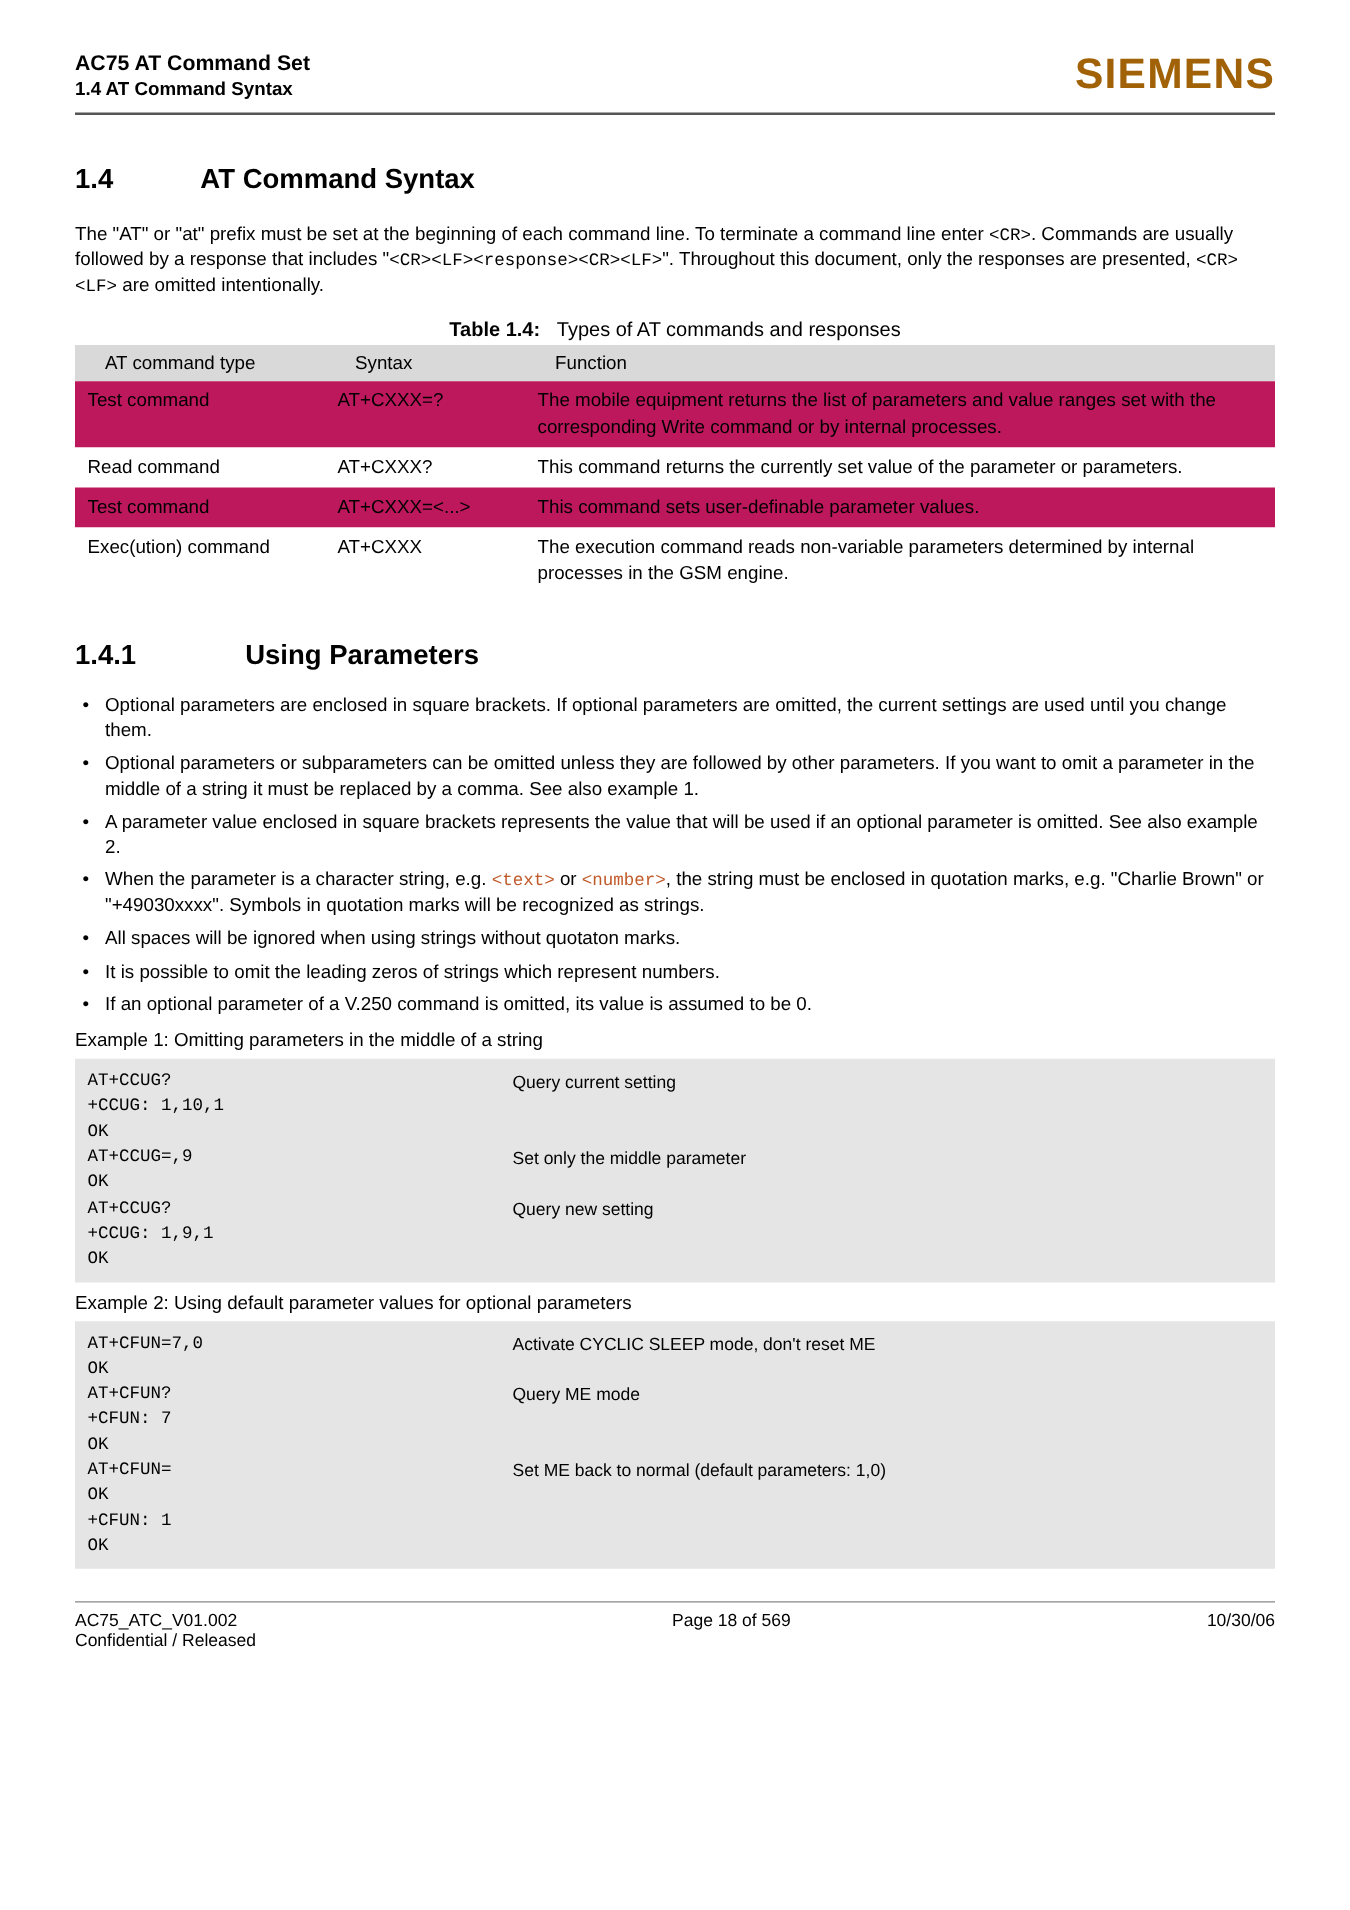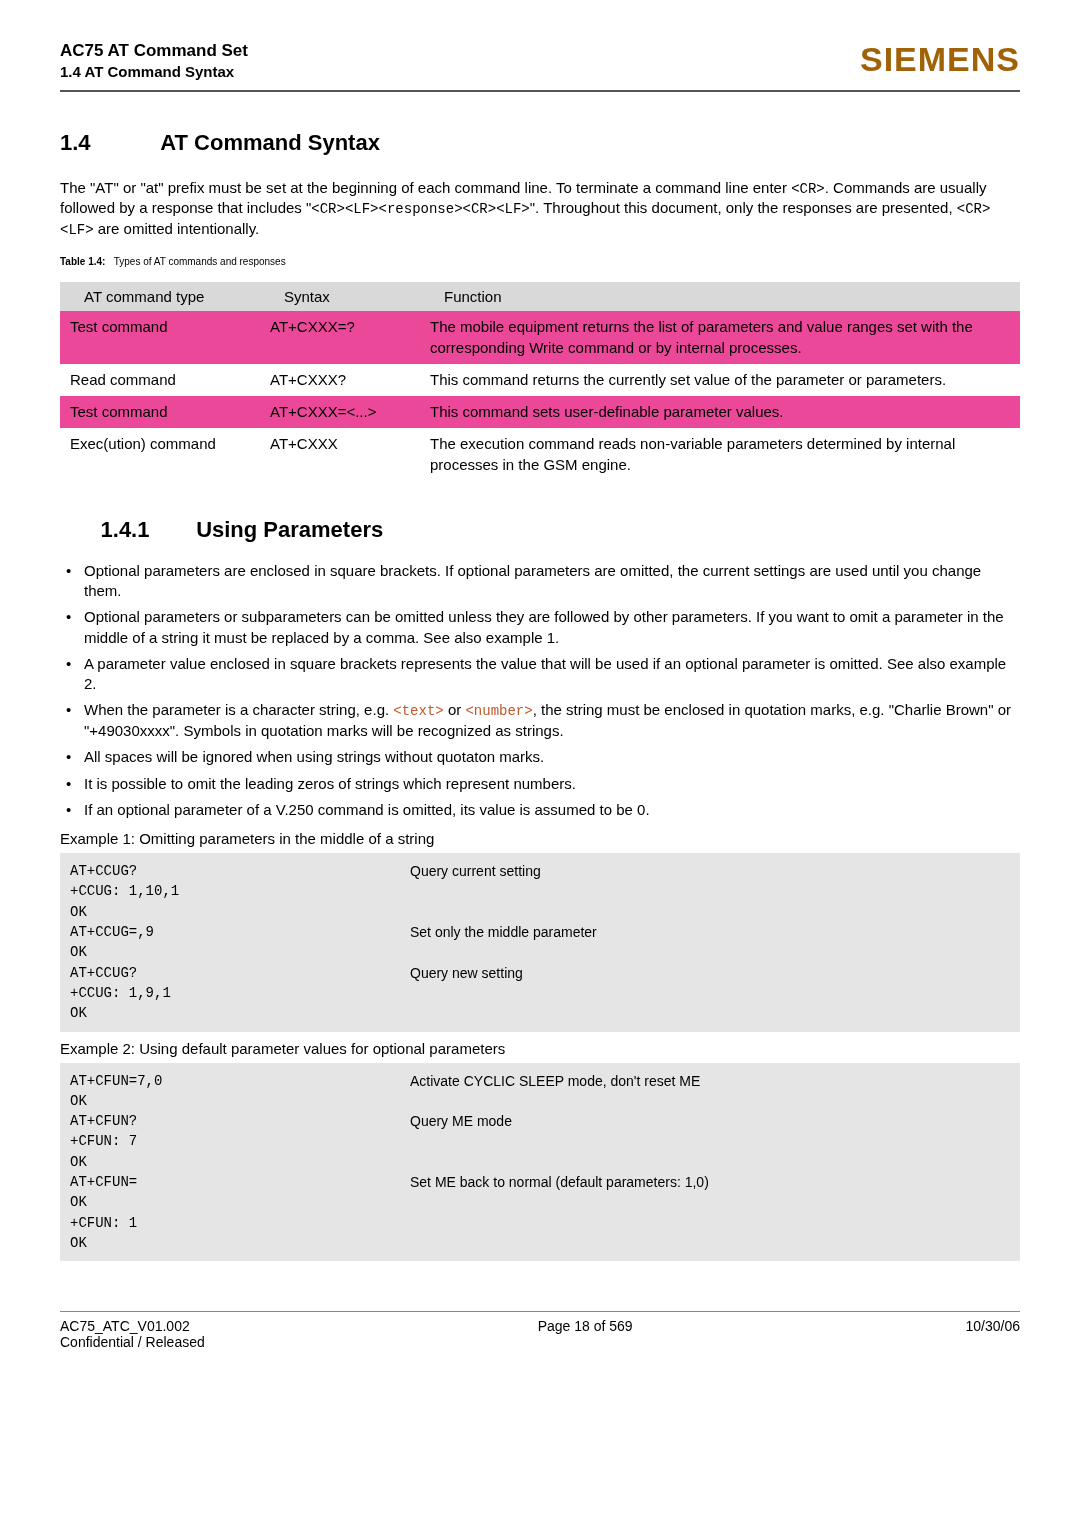--- a/index.html
+++ b/index.html
@@ -14,41 +14,41 @@
   }
   .header { display: flex; justify-content: space-between; align-items: flex-start; margin-bottom: 8px; }
   .header-left { font-weight: bold; font-size: 17px; line-height: 1.3; }
   .header-left .sub { font-weight: bold; font-size: 15px; }
   .brand { font-weight: bold; font-size: 34px; letter-spacing: 1px; color: #a16207; }
   hr.topline { border: none; border-top: 2px solid #555; margin-bottom: 38px; }
   h2.sec { font-size: 22px; font-weight: bold; margin-bottom: 22px; }
   h2.sec .num { display: inline-block; min-width: 95px; }
   p.body { font-size: 15px; line-height: 1.35; margin-bottom: 16px; }
   .mono { font-family: "Courier New", monospace; font-size: 14px; }
-  .tbl-cap { font-size: 10px; margin-bottom: 15px; }
+  .tbl-cap { font-size: 16px; margin-bottom: 2px; text-align: center; }
   .tbl-cap b { font-weight: bold; }
   table.cmd { width: 100%; border-collapse: collapse; font-size: 15px; margin-bottom: 36px; }
   table.cmd th { background: #d9d9d9; text-align: left; padding: 6px 24px; font-weight: normal; }
   table.cmd td { padding: 6px 10px; vertical-align: top; line-height: 1.35; }
-  table.cmd tr.odd td { background: #ec4899; }
+  table.cmd tr.odd td { background: #be185d; }
   table.cmd tr.even td { background: #fff; }
   table.cmd td.c1 { width: 200px; }
   table.cmd td.c2 { width: 160px; }
   h3.sub { font-size: 22px; font-weight: bold; margin-bottom: 18px; margin-top: 8px; }
-  h3.sub .num { display: inline-block; min-width: 130px; text-align: center; }
+  h3.sub .num { display: inline-block; min-width: 130px; }
   ul.bullets { list-style: none; padding-left: 0; margin-bottom: 10px; }
   ul.bullets li { position: relative; padding-left: 24px; margin-bottom: 6px; line-height: 1.35; }
   ul.bullets li::before { content: "•"; position: absolute; left: 6px; top: 0; }
   .param { font-family: "Courier New", monospace; color: #c05a2a; font-size: 14px; }
   p.ex-label { font-size: 15px; margin-top: 6px; margin-bottom: 6px; }
   .code-block { background: #e5e5e5; padding: 8px 10px; font-size: 14px; line-height: 1.45; margin-bottom: 8px; }
   .code-row { display: flex; }
   .code-cmd { font-family: "Courier New", monospace; width: 340px; flex-shrink: 0; }
   .code-desc { font-family: Arial, sans-serif; }
-  .footer { display: flex; justify-content: space-between; font-size: 14px; margin-top: 50px; border-top: 1px solid #888; padding-top: 6px; }
+  .footer { display: flex; justify-content: space-between; font-size: 14px; margin-top: 26px; border-top: 1px solid #888; padding-top: 6px; }
 </style>
 </head>
 <body>
 
 <div class="header">
   <div class="header-left">
     <div>AC75 AT Command Set</div>
     <div class="sub">1.4 AT Command Syntax</div>
   </div>
   <div class="brand">SIEMENS</div>

